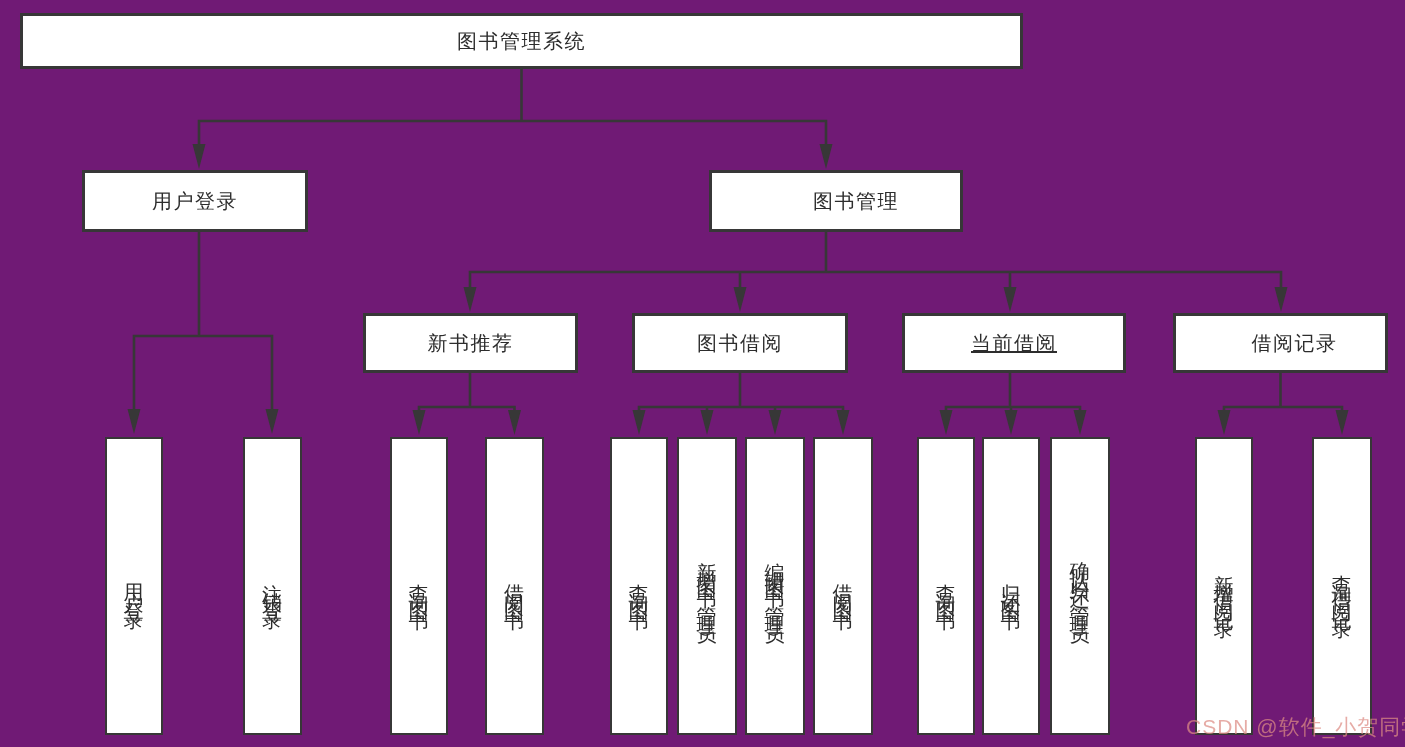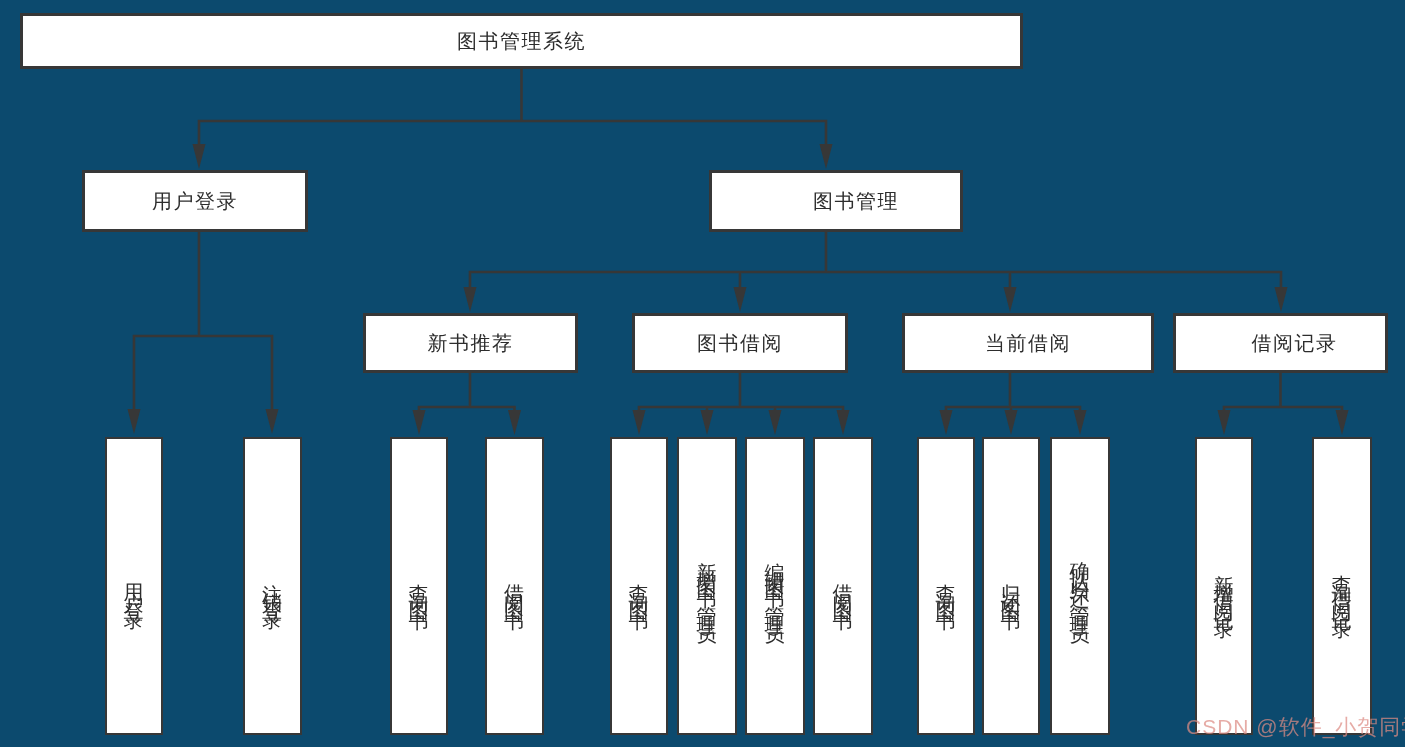--- a/index.html
+++ b/index.html
@@ -1,20 +1,20 @@
 <!DOCTYPE html>
 <html><head>
 <meta charset="utf-8">
 <style>
   html, body { margin: 0; padding: 0; background: #ffffff; }
   .canvas {
     position: relative;
     width: 1405px;
     height: 747px;
-    background: #0c4a6e;
+    background: #701a75;
     overflow: hidden;
     font-family: "Liberation Sans", sans-serif;
     color: #2d2d2d;
   }
   .connectors {
     position: absolute;
     left: 0; top: 0;
     width: 1405px; height: 747px;
     z-index: 1;
   }
@@ -108,21 +108,21 @@
   <div class="node" style="left:709px; top:170px; width:254px; height:62px;padding-left:40px;">
     <span class="label-h">图书管理</span>
   </div>
 
   <div class="node" style="left:632px; top:313px; width:216px; height:60px;">
     <span class="label-h">图书借阅</span>
   </div>
   <div class="node" style="left:363px; top:313px; width:215px; height:60px;">
     <span class="label-h">新书推荐</span>
   </div>
-  <div class="node" style="left:902px; top:313px; width:252px; height:60px;">
+  <div class="node" style="left:902px; top:313px; width:224px; height:60px;text-decoration:underline;">
     <span class="label-h">当前借阅</span>
   </div>
   <div class="node" style="left:1173px; top:313px; width:215px; height:60px;padding-left:28px;">
     <span class="label-h">借阅记录</span>
   </div>
 
   <div class="node v" style="left:105px; top:437px; width:58px; height:298px;">
     <span class="label-v">用户登录</span>
   </div>
   <div class="node v" style="left:243px; top:437px; width:59px; height:298px;">

